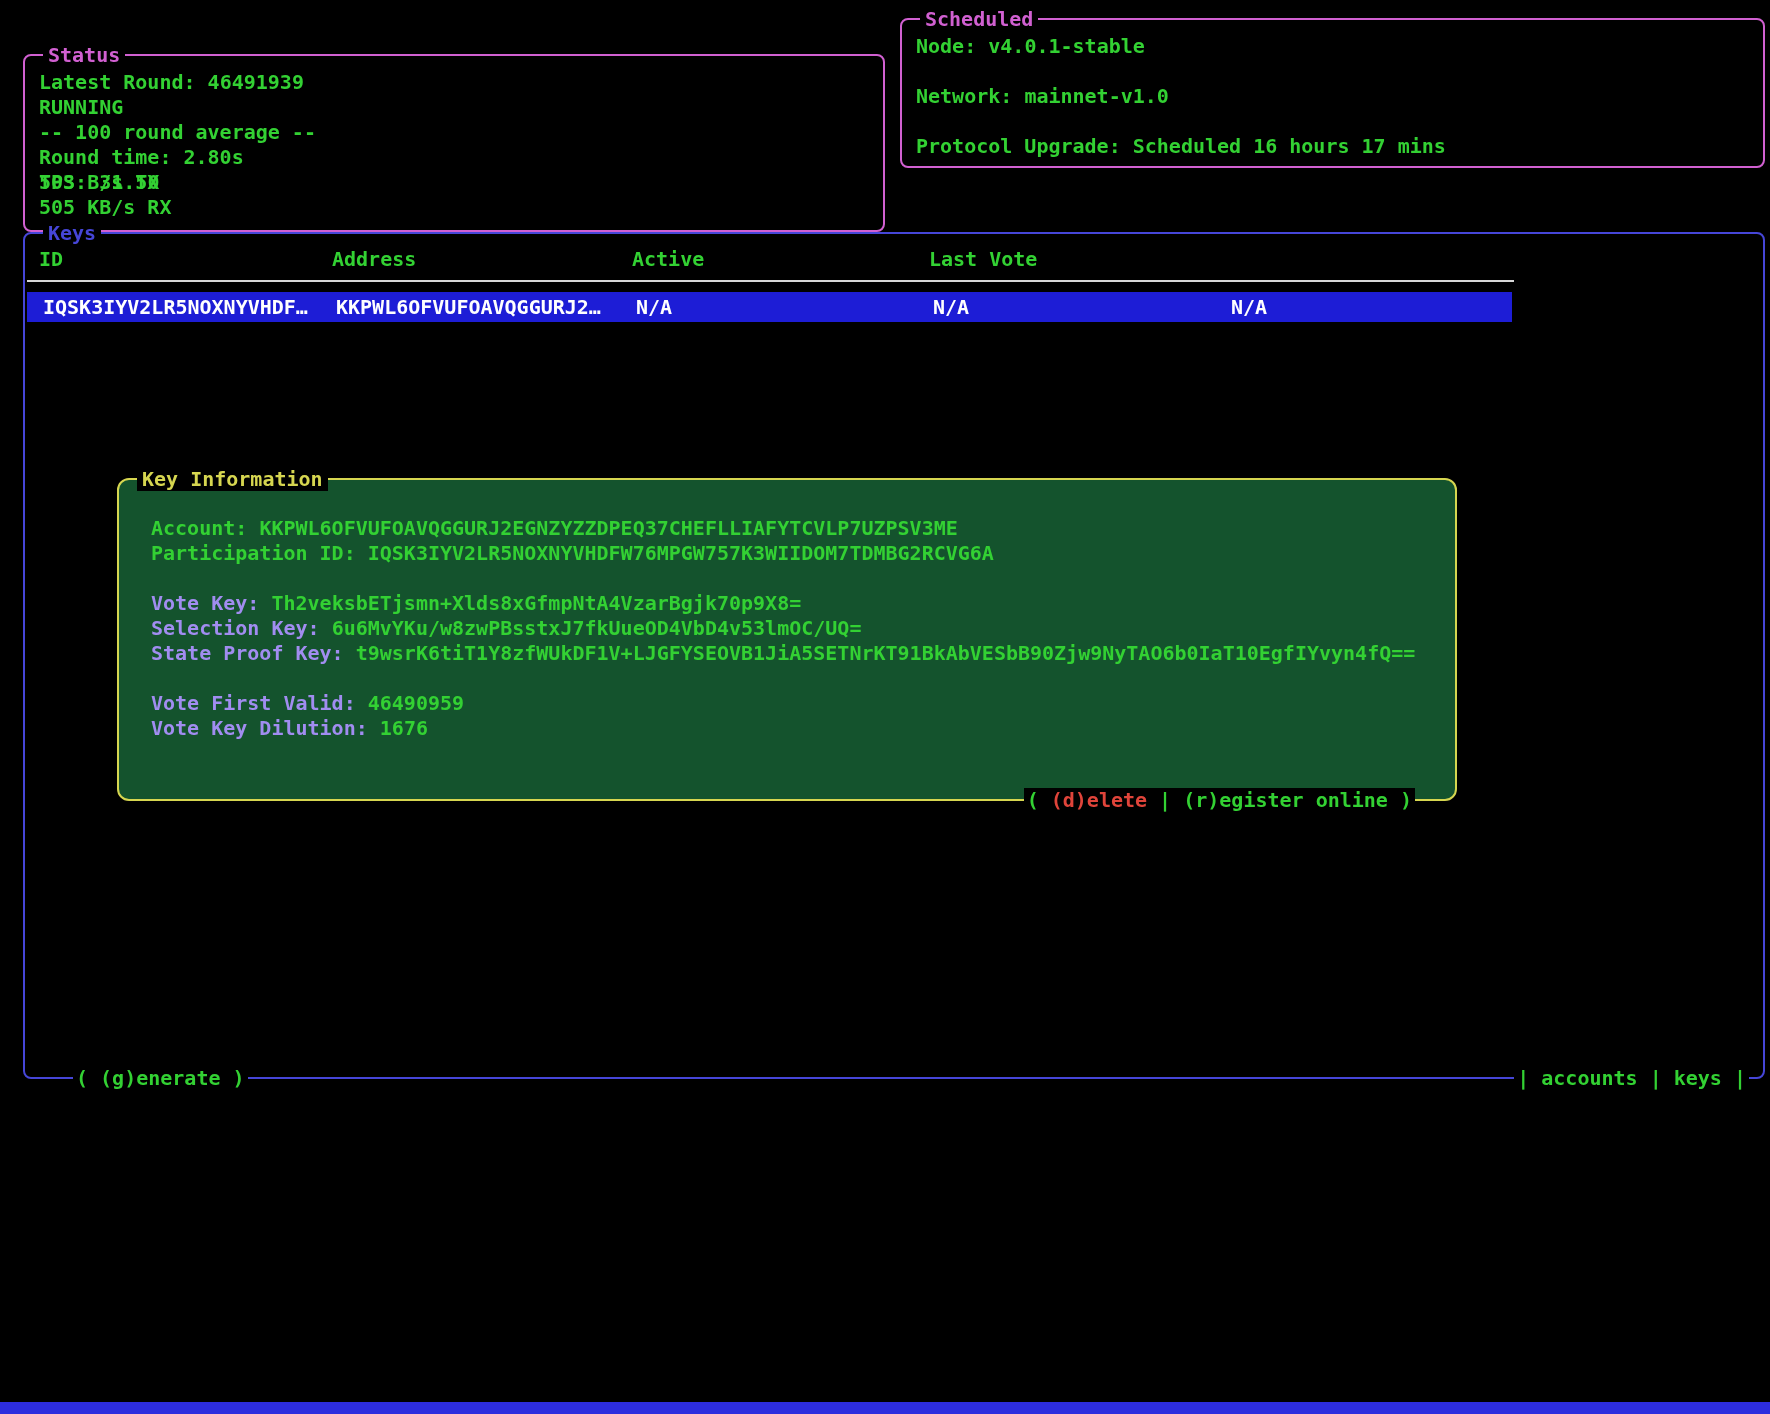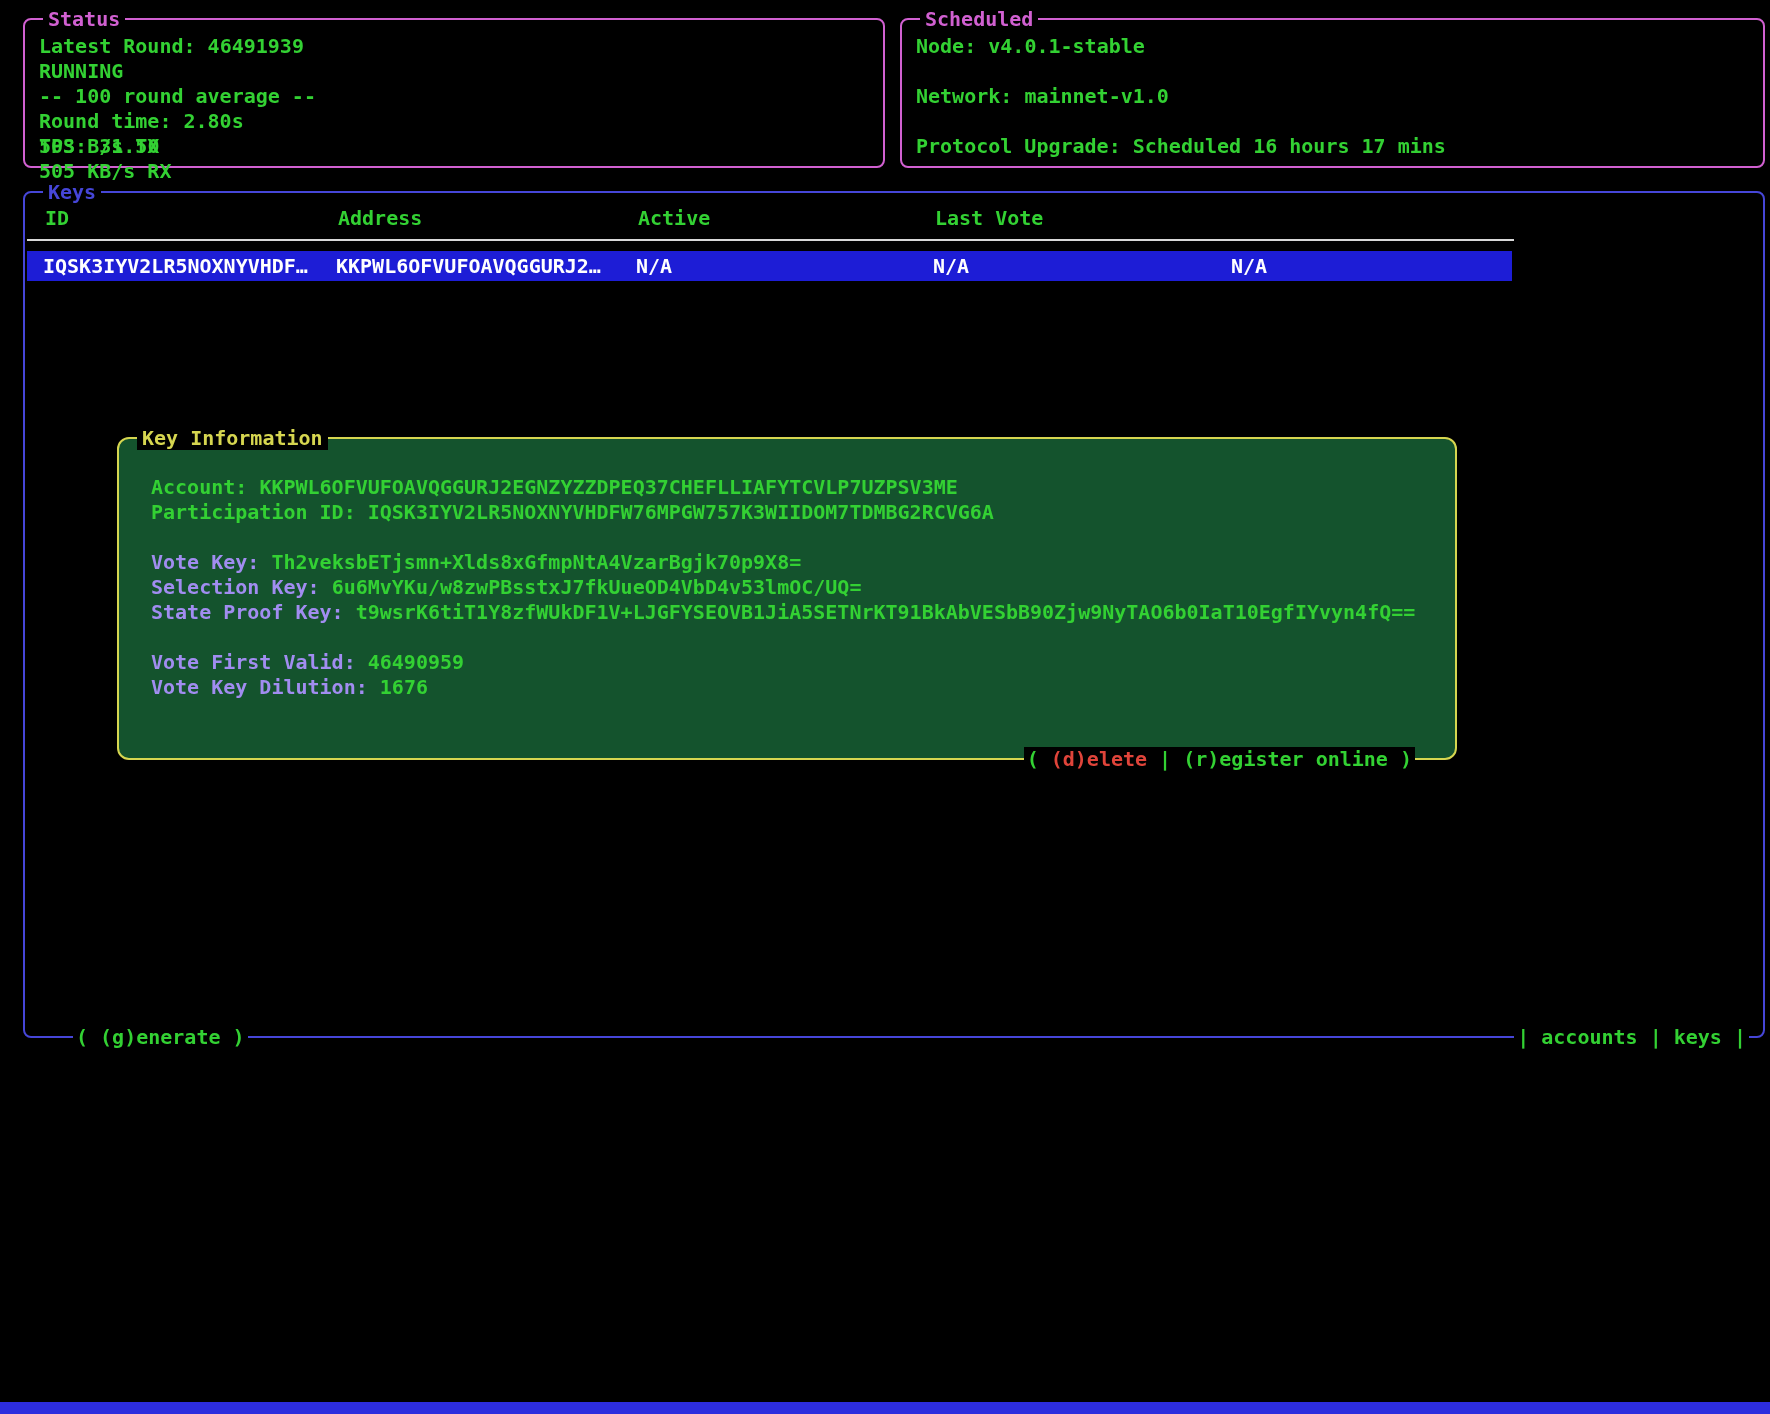--- a/index.html
+++ b/index.html
@@ -16,32 +16,32 @@
 
   .app { position: absolute; inset: 0; padding: 18px 5px 0 23px; }
 
   .box { position: relative; border: 2px solid; border-radius: 8px; background: #000; }
   .box-title {
     position: absolute; top: -13px; left: 18px;
     background: #000; padding: 0 5px; line-height: 24px; white-space: pre;
   }
 
   .top-row { display: flex; gap: 15px; }
-  .status-box { width: 862px; height: 150px; border-color: var(--magenta); padding: 14px 26px 0 14px; }
+  .status-box { width: 862px; height: 178px; border-color: var(--magenta); padding: 14px 26px 0 14px; margin-top: 36px; }
   .protocol-box { flex: 1; height: 150px; border-color: var(--magenta); padding: 14px 26px 0 14px; }
   .title-magenta { color: var(--magenta); }
   .title-blue { color: var(--blue); }
   .title-yellow { color: var(--yellow); }
 
   .line { height: 25px; line-height: 25px; white-space: pre; flex-direction: column; }
   .split { display: flex; justify-content: space-between; }
 
-  .keys-box { margin-top: 23px; height: 847px; border-color: var(--blue); padding-top: 12px; }
+  .keys-box { height: 847px; border-color: var(--blue); padding-top: 12px; }
 
-  .table-header { display: flex; padding-left: 20px; height: 26px; line-height: 26px; white-space: pre; }
+  .table-header { display: flex; padding-left: 14px; height: 26px; line-height: 26px; white-space: pre; }
   .col-id { width: 293px; } .col-addr { width: 300px; } .col-active { width: 297px; }
   .col-vote { width: 298px; } .col-prop { flex: 1; }
   .header-sep { height: 0; border-top: 2px solid var(--separator); width: 1487px; margin: 8px 0 10px 2px; }
   .table-row { display: flex; margin-left: 2px; width: 1485px; padding-left: 12px; height: 30px; line-height: 30px; white-space: pre; }
   .table-row.selected { background: var(--selection_bg); color: var(--selection_fg); padding-left: 16px; }
 
   .keyinfo-box {
     position: relative; margin: 156px 0 0 92px;
     width: 1340px; height: 323px;
     border: 2px solid var(--yellow); border-radius: 12px;

